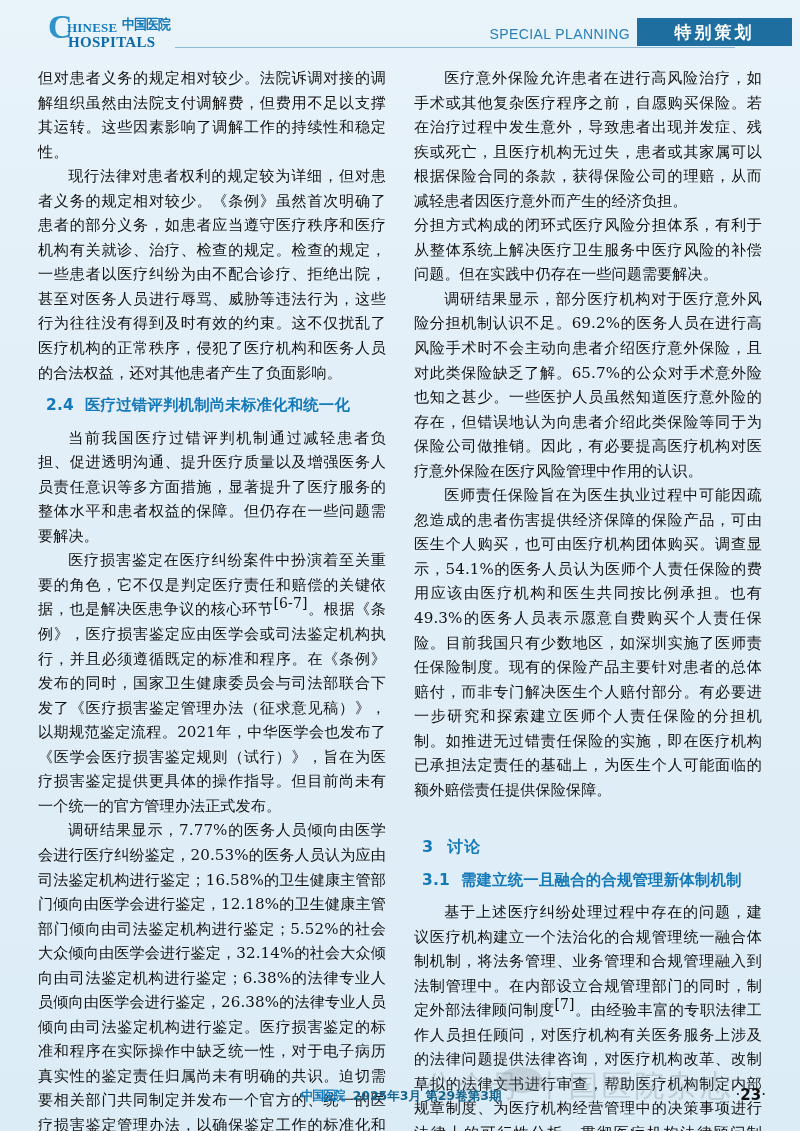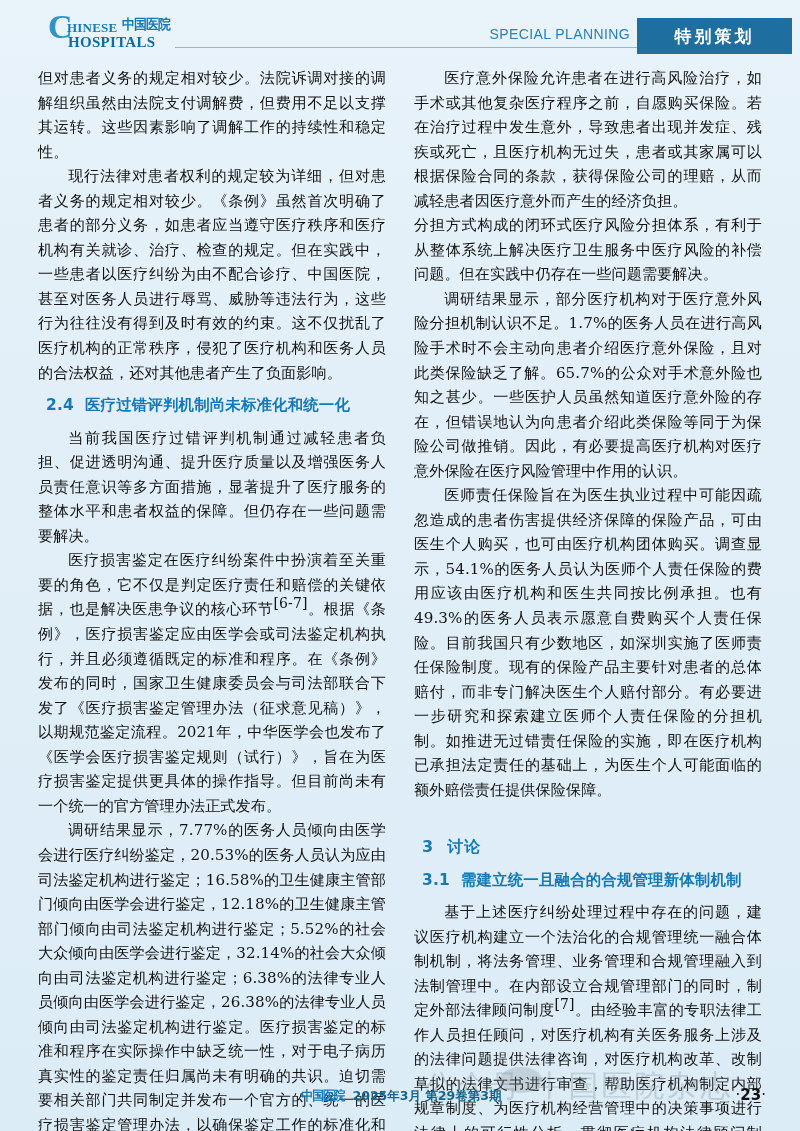--- a/index.html
+++ b/index.html
@@ -57,21 +57,21 @@
   }
   #special-planning-en{
     position:absolute; right:170px; top:26px;
     font-family:"Liberation Sans","DejaVu Sans",sans-serif;
     font-size:14px; letter-spacing:.4px;
     color:#2a7fb8;
     white-space:nowrap;
   }
   #special-planning-cn{
     position:absolute; right:8px; top:18px;
-    width:155px; height:36px;
+    width:155px; height:28px;
     background:#1e6f9f;
     color:#ffffff;
     font-family:"DejaVu Sans",sans-serif;
     font-size:17px; font-weight:700;
     letter-spacing:3px;
     display:flex; align-items:center; justify-content:center;
   }
   
   .column{
     position:absolute;
@@ -179,31 +179,31 @@
       <span class="logo-cn">中国医院</span>
       <span class="logo-hospitals">HOSPITALS</span>
     </div>
 
     <div id="special-planning-en">SPECIAL PLANNING</div>
     <div id="special-planning-cn">特别策划</div>
   </div>
 
   <div class="column" id="col-left">
       <p class="body noindent">但对患者义务的规定相对较少。法院诉调对接的调解组织虽然由法院支付调解费，但费用不足以支撑其运转。这些因素影响了调解工作的持续性和稳定性。</p>
-      <p class="body">现行法律对患者权利的规定较为详细，但对患者义务的规定相对较少。《条例》虽然首次明确了患者的部分义务，如患者应当遵守医疗秩序和医疗机构有关就诊、治疗、检查的规定。但在实践中，一些患者以医疗纠纷为由不配合诊疗、中国医院，甚至对医务人员进行辱骂、威胁等违法行为，这些行为往往没有得到及时有效的约束。这不仅扰乱了医疗机构的正常秩序，侵犯了医疗机构和医务人员的合法权益，还对其他患者产生了负面影响。</p>
+      <p class="body">现行法律对患者权利的规定较为详细，但对患者义务的规定相对较少。《条例》虽然首次明确了患者的部分义务，如患者应当遵守医疗秩序和医疗机构有关就诊、治疗、检查的规定。检查的规定，一些患者以医疗纠纷为由不配合诊疗、拒绝出院，甚至对医务人员进行辱骂、威胁等违法行为，这些行为往往没有得到及时有效的约束。这不仅扰乱了医疗机构的正常秩序，侵犯了医疗机构和医务人员的合法权益，还对其他患者产生了负面影响。</p>
       <h3 class="section"><span>2.4</span>&nbsp;&nbsp;<span>医疗过错评判机制尚未标准化和统一化</span></h3>
       <p class="body">当前我国医疗过错评判机制通过减轻患者负担、促进透明沟通、提升医疗质量以及增强医务人员责任意识等多方面措施，显著提升了医疗服务的整体水平和患者权益的保障。但仍存在一些问题需要解决。</p>
       <p class="body"><span>医疗损害鉴定在医疗纠纷案件中扮演着至关重要的角色，它不仅是判定医疗责任和赔偿的关键依据，也是解决医患争议的核心环节</span><sup>[6-7]</sup><span>。根据《条例》，医疗损害鉴定应由医学会或司法鉴定机构执行，并且必须遵循既定的标准和程序。在《条例》发布的同时，国家卫生健康委员会与司法部联合下发了《医疗损害鉴定管理办法（征求意见稿）》，以期规范鉴定流程。2021年，中华医学会也发布了《医学会医疗损害鉴定规则（试行）》，旨在为医疗损害鉴定提供更具体的操作指导。但目前尚未有一个统一的官方管理办法正式发布。</span></p>
       <p class="body">调研结果显示，7.77%的医务人员倾向由医学会进行医疗纠纷鉴定，20.53%的医务人员认为应由司法鉴定机构进行鉴定；16.58%的卫生健康主管部门倾向由医学会进行鉴定，12.18%的卫生健康主管部门倾向由司法鉴定机构进行鉴定；5.52%的社会大众倾向由医学会进行鉴定，32.14%的社会大众倾向由司法鉴定机构进行鉴定；6.38%的法律专业人员倾向由医学会进行鉴定，26.38%的法律专业人员倾向由司法鉴定机构进行鉴定。医疗损害鉴定的标准和程序在实际操作中缺乏统一性，对于电子病历真实性的鉴定责任归属尚未有明确的共识。迫切需要相关部门共同制定并发布一个官方的、统一的医疗损害鉴定管理办法，以确保鉴定工作的标准化和规范化。</p>
     </div>
 
   <div class="column" id="col-right">
       <p class="body">医疗意外保险允许患者在进行高风险治疗，如手术或其他复杂医疗程序之前，自愿购买保险。若在治疗过程中发生意外，导致患者出现并发症、残疾或死亡，且医疗机构无过失，患者或其家属可以根据保险合同的条款，获得保险公司的理赔，从而减轻患者因医疗意外而产生的经济负担。</p>
       <p class="body noindent">分担方式构成的闭环式医疗风险分担体系，有利于从整体系统上解决医疗卫生服务中医疗风险的补偿问题。但在实践中仍存在一些问题需要解决。</p>
-      <p class="body">调研结果显示，部分医疗机构对于医疗意外风险分担机制认识不足。1.7%的医务人员在进行高风险手术时不会主动向患者介绍医疗意外保险，且对此类保险缺乏了解。65.7%的公众对手术意外险也知之甚少。一些医护人员虽然知道医疗意外险的存在，但错误地认为向患者介绍此类保险等同于为保险公司做推销。因此，有必要提高医疗机构对医疗意外保险在医疗风险管理中作用的认识。</p>
+      <p class="body">调研结果显示，部分医疗机构对于医疗意外风险分担机制认识不足。69.2%的医务人员在进行高风险手术时不会主动向患者介绍医疗意外保险，且对此类保险缺乏了解。65.7%的公众对手术意外险也知之甚少。一些医护人员虽然知道医疗意外险的存在，但错误地认为向患者介绍此类保险等同于为保险公司做推销。因此，有必要提高医疗机构对医疗意外保险在医疗风险管理中作用的认识。</p>
       <p class="body">医师责任保险旨在为医生执业过程中可能因疏忽造成的患者伤害提供经济保障的保险产品，可由医生个人购买，也可由医疗机构团体购买。调查显示，54.1%的医务人员认为医师个人责任保险的费用应该由医疗机构和医生共同按比例承担。也有49.3%的医务人员表示愿意自费购买个人责任保险。目前我国只有少数地区，如深圳实施了医师责任保险制度。现有的保险产品主要针对患者的总体赔付，而非专门解决医生个人赔付部分。有必要进一步研究和探索建立医师个人责任保险的分担机制。如推进无过错责任保险的实施，即在医疗机构已承担法定责任的基础上，为医生个人可能面临的额外赔偿责任提供保险保障。</p>
       <div class="spacer"></div>
       <h2 class="section-major"><span>3</span>&nbsp;&nbsp;<span>讨论</span></h2>
       <h3 class="section"><span>3.1</span>&nbsp;&nbsp;<span>需建立统一且融合的合规管理新体制机制</span></h3>
       <p class="body"><span>基于上述医疗纠纷处理过程中存在的问题，建议医疗机构建立一个法治化的合规管理统一融合体制机制，将法务管理、业务管理和合规管理融入到法制管理中。在内部设立合规管理部门的同时，制定外部法律顾问制度</span><sup>[7]</sup><span>。由经验丰富的专职法律工作人员担任顾问，对医疗机构有关医务服务上涉及的法律问题提供法律咨询，对医疗机构改革、改制草拟的法律文书进行审查，帮助医疗机构制定内部规章制度、为医疗机构经营管理中的决策事项进行法律上的可行性分析。贯彻医疗机构法律顾问制度，使医疗机构管理更加科学合法。有些医疗机构在已经成立法务部的前提下，无需为了引入合规理念</span></p>
     </div>
 
   <div id="footer">
     <div id="watermark-blob"></div>
     <div id="watermark">公众号 中国医院杂志</div>

